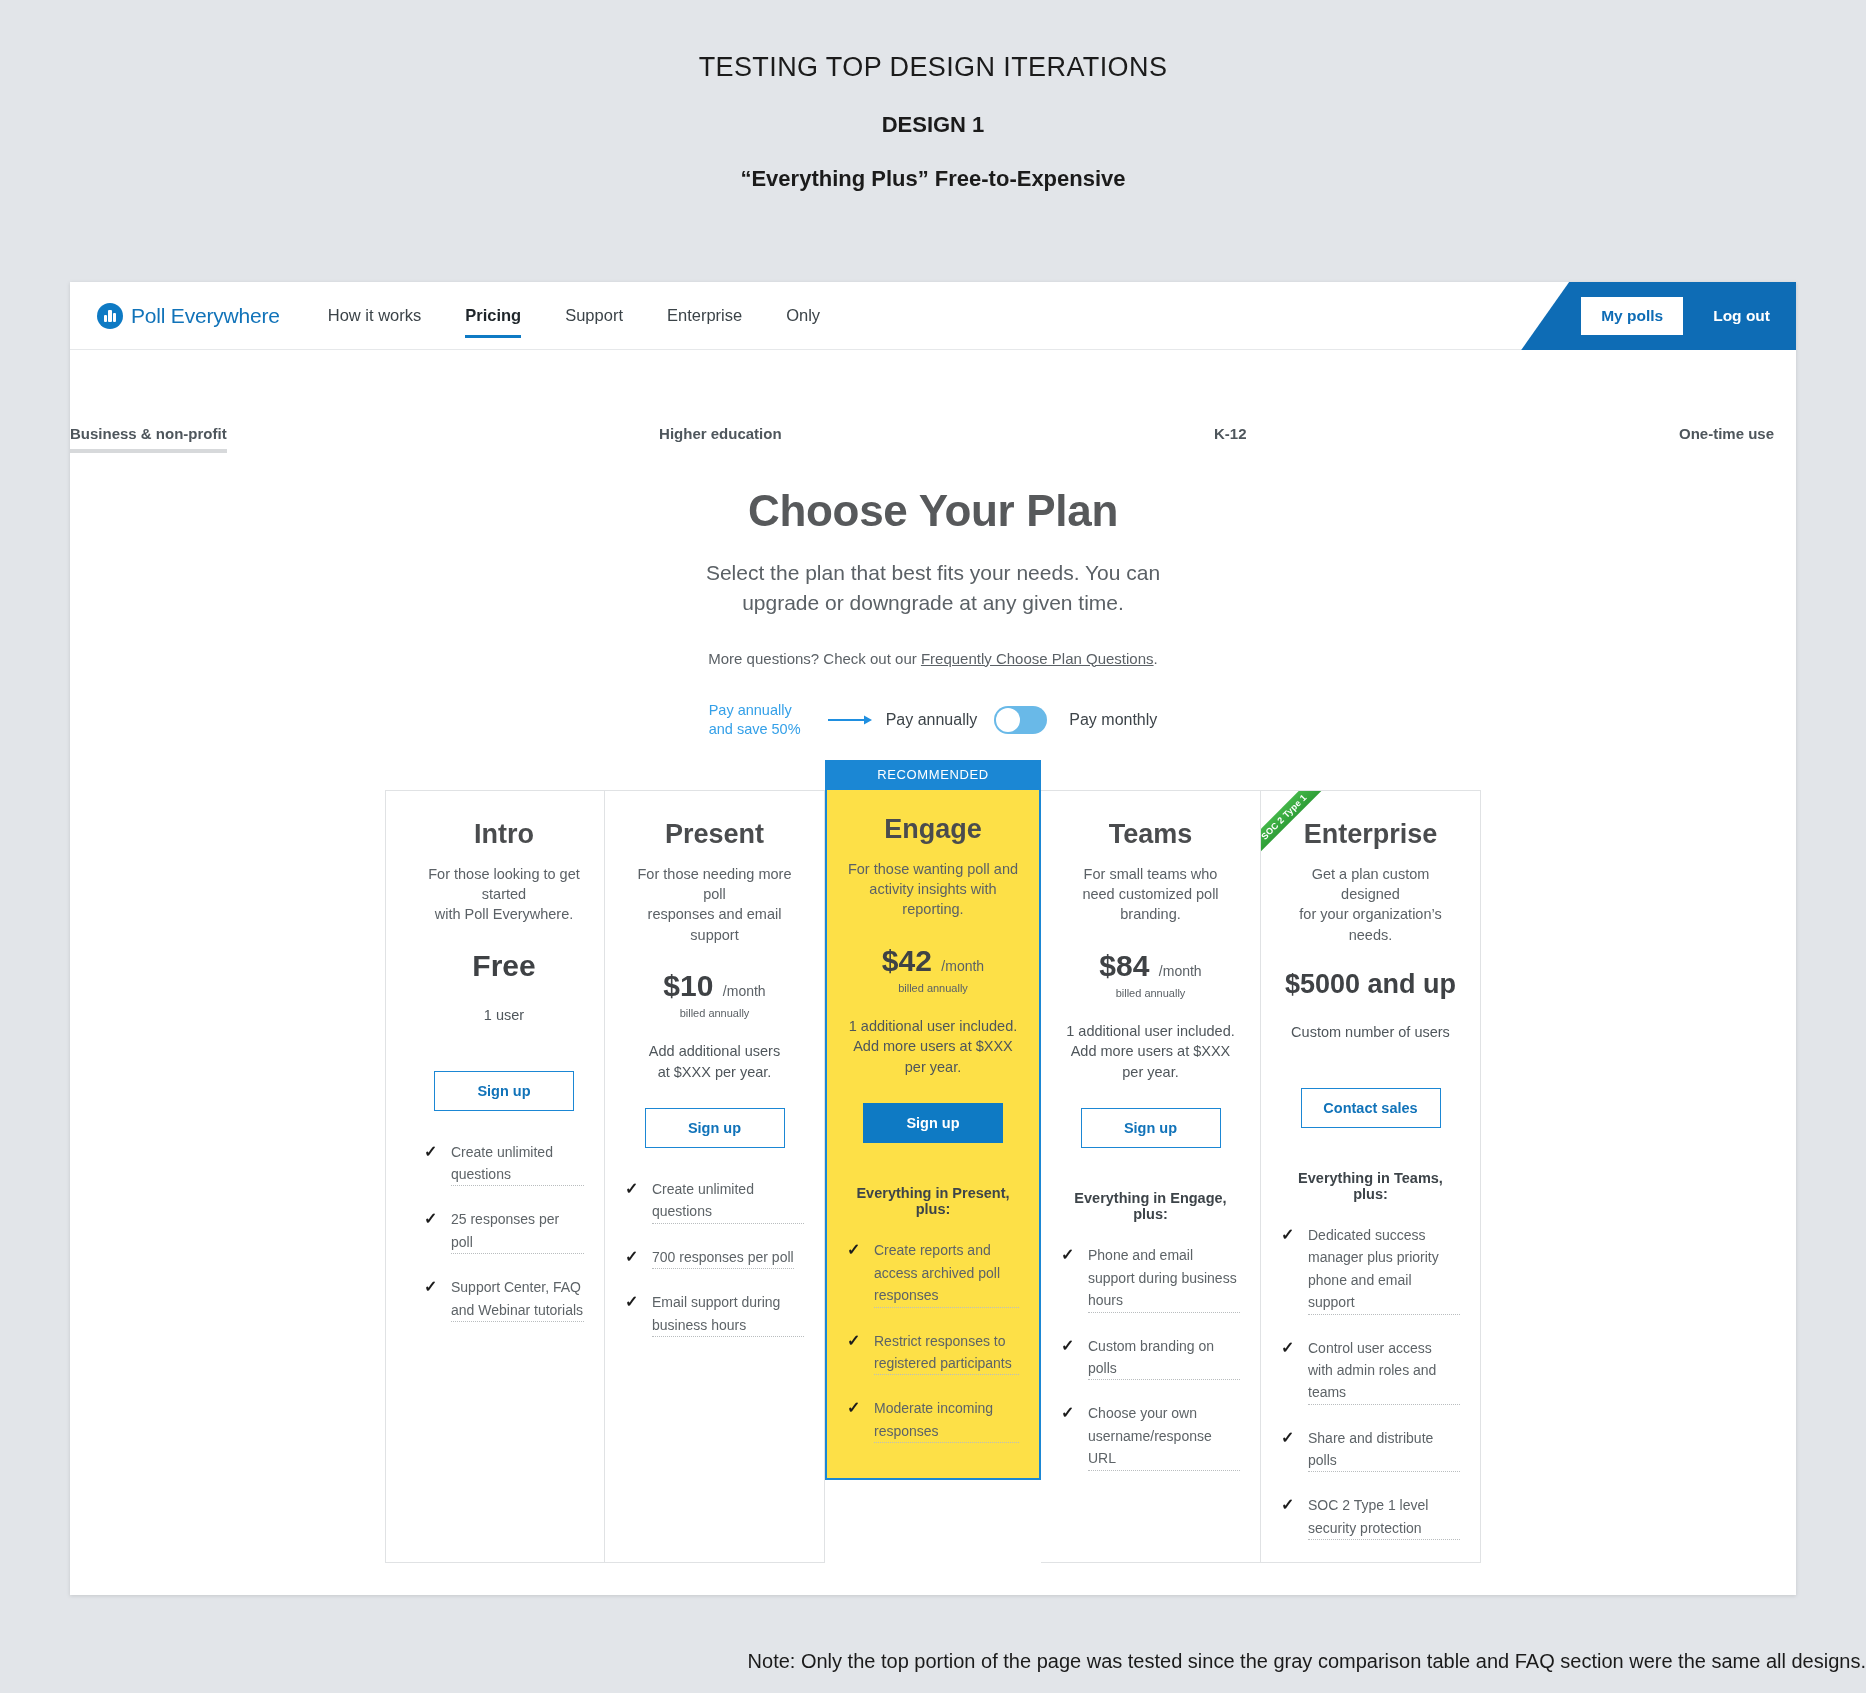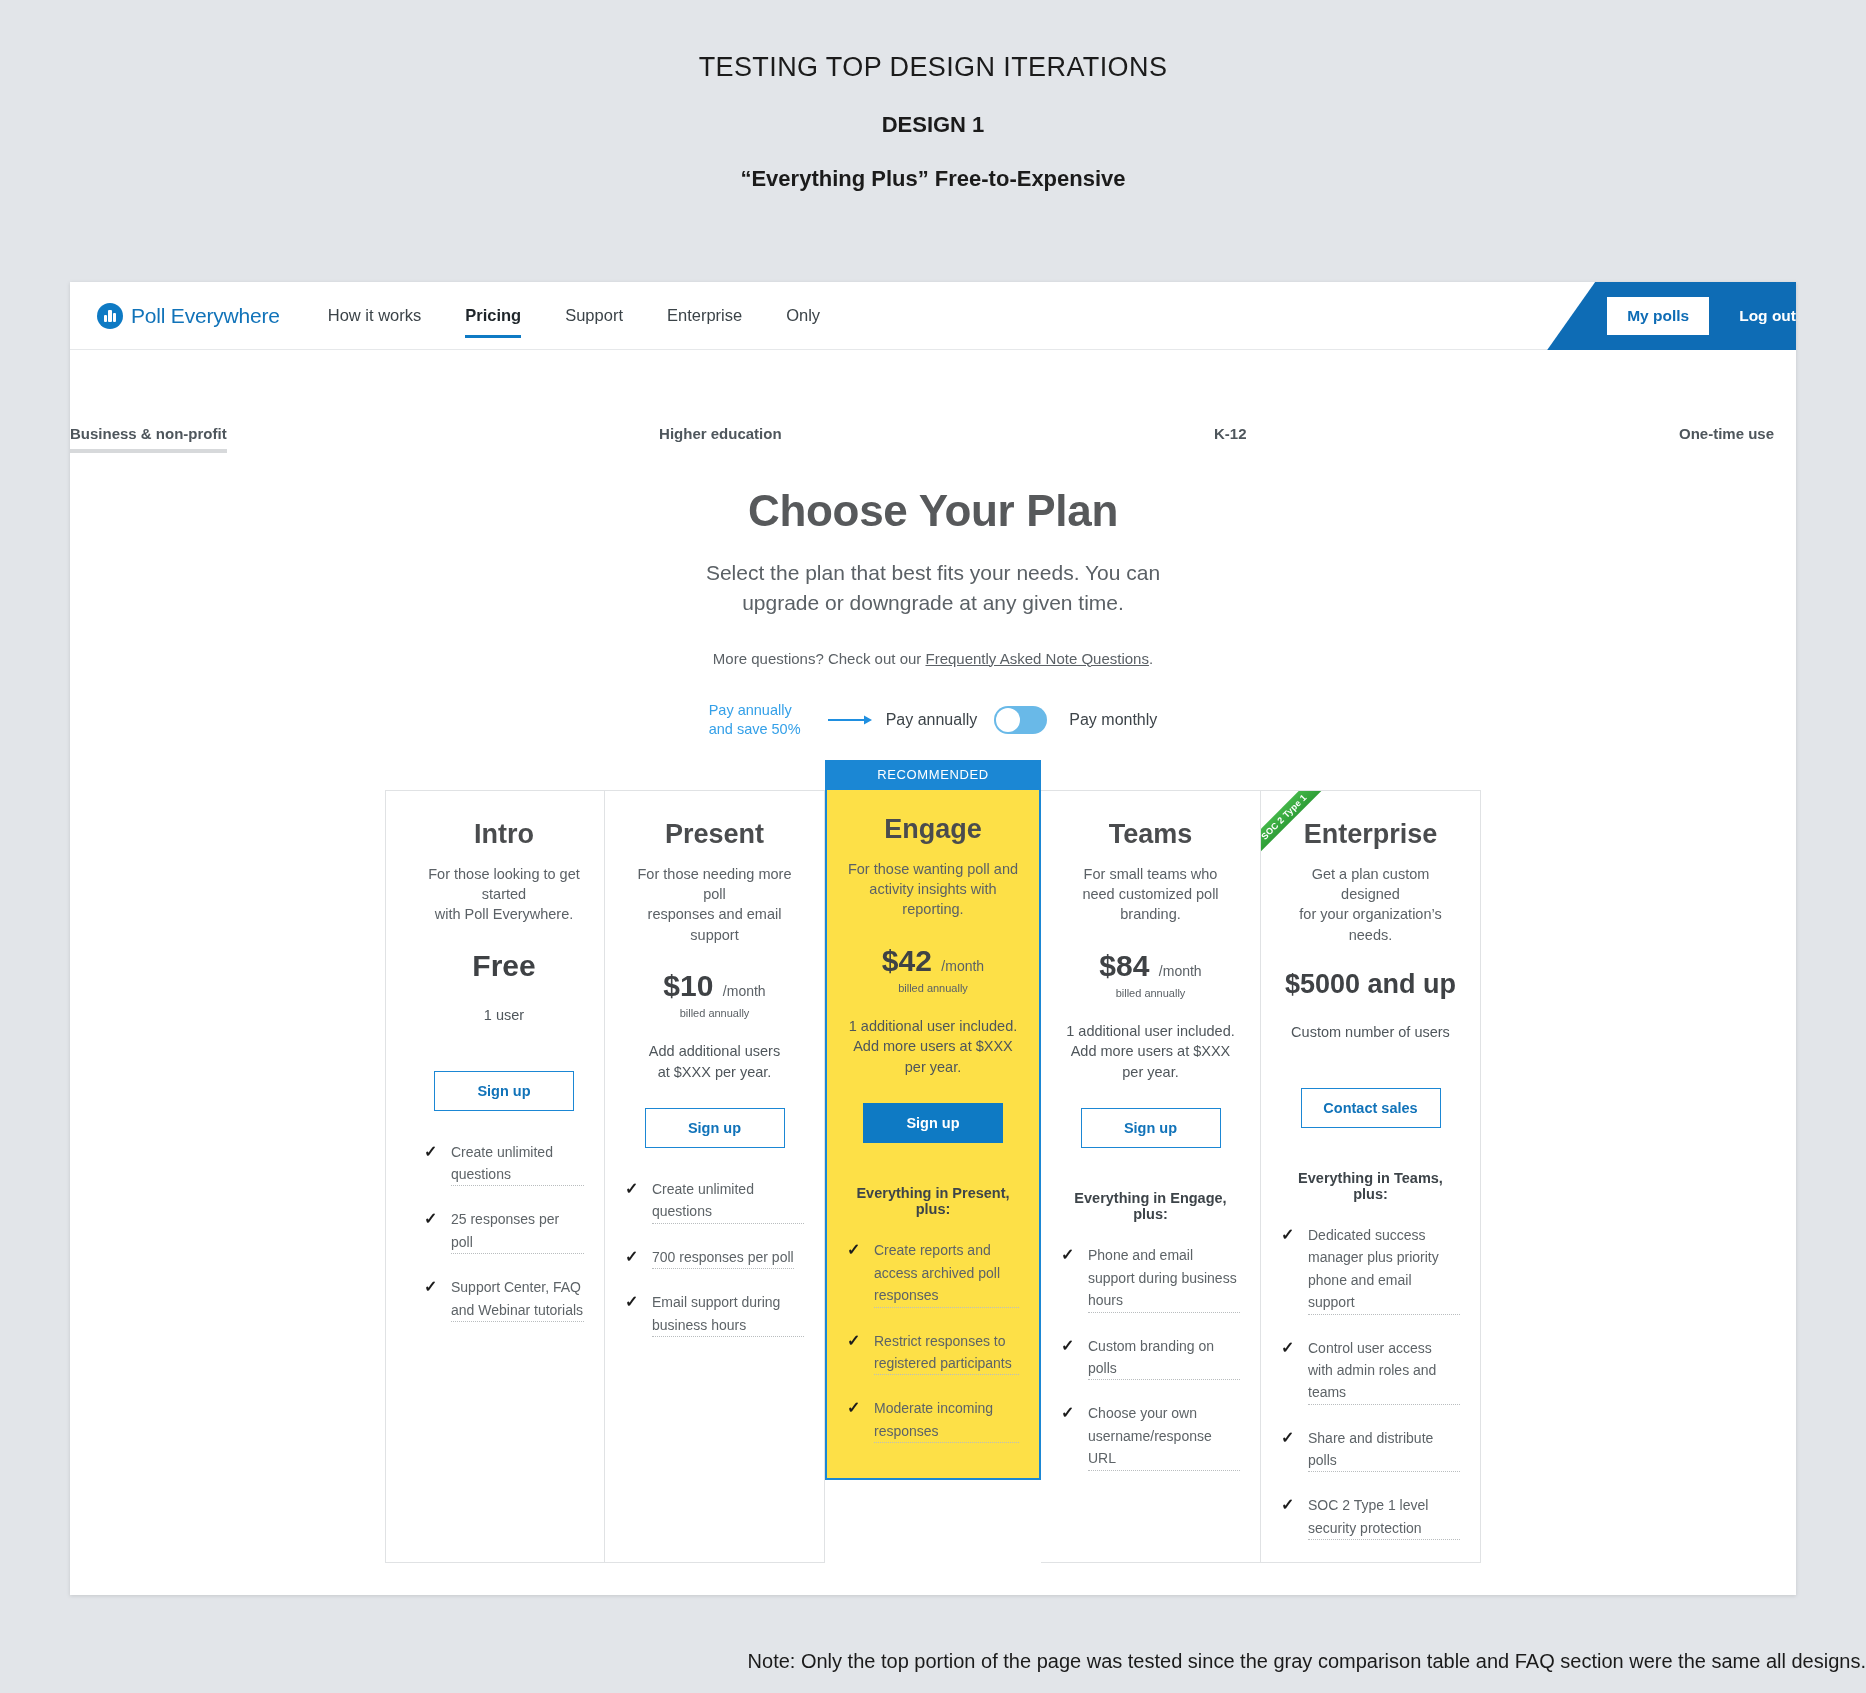--- a/index.html
+++ b/index.html
@@ -61,21 +61,21 @@
     cursor: pointer; font-weight: 400;
   }
   .nav-link.active { color: #1f262b; font-weight: 700; }
   .nav-link.active::after {
     content: ""; position: absolute; left: 0; right: 0; bottom: 12px;
     height: 3px; background: #0e7ac4;
   }
   .nav-right {
     position: absolute; right: 0; top: 0; height: 68px;
     background: #0e6cb5; display: flex; align-items: center;
-    padding-left: 60px; 
+    padding-left: 60px; padding-right: 26px;
     clip-path: polygon(48px 0, 100% 0, 100% 100%, 0 100%);
   }
   .btn-mypolls {
     background: #fff; color: #0e6cb5; font-size: 15.5px; font-weight: 700;
     padding: 10px 20px; cursor: pointer;
   }
   .btn-logout {
     color: #fff; font-size: 15.5px; font-weight: 700;
     margin-left: 30px; cursor: pointer;
   }
@@ -260,21 +260,21 @@
       <div class="seg-tab plain">One-time use</div>
     </div>
 
     <div class="hero">
       <h1>Choose Your Plan</h1>
       <p class="lead">
         <span>Select the plan that best fits your needs. You can</span><br>
         <span>upgrade or downgrade at any given time.</span>
       </p>
       <p class="faq">
-        <span>More questions? Check out our </span><a>Frequently Asked Note Questions</a><span>.</span>
+        <span>More questions? Check out our </span><a>Frequently Choose Plan Questions</a><span>.</span>
       </p>
     </div>
 
     <div class="toggle-row">
       <div class="save-note">
         <span>Pay annually</span><br>
         <span>and save 50%</span>
       </div>
       <span class="arrow">
         <svg width="44" height="12" viewBox="0 0 44 12">

